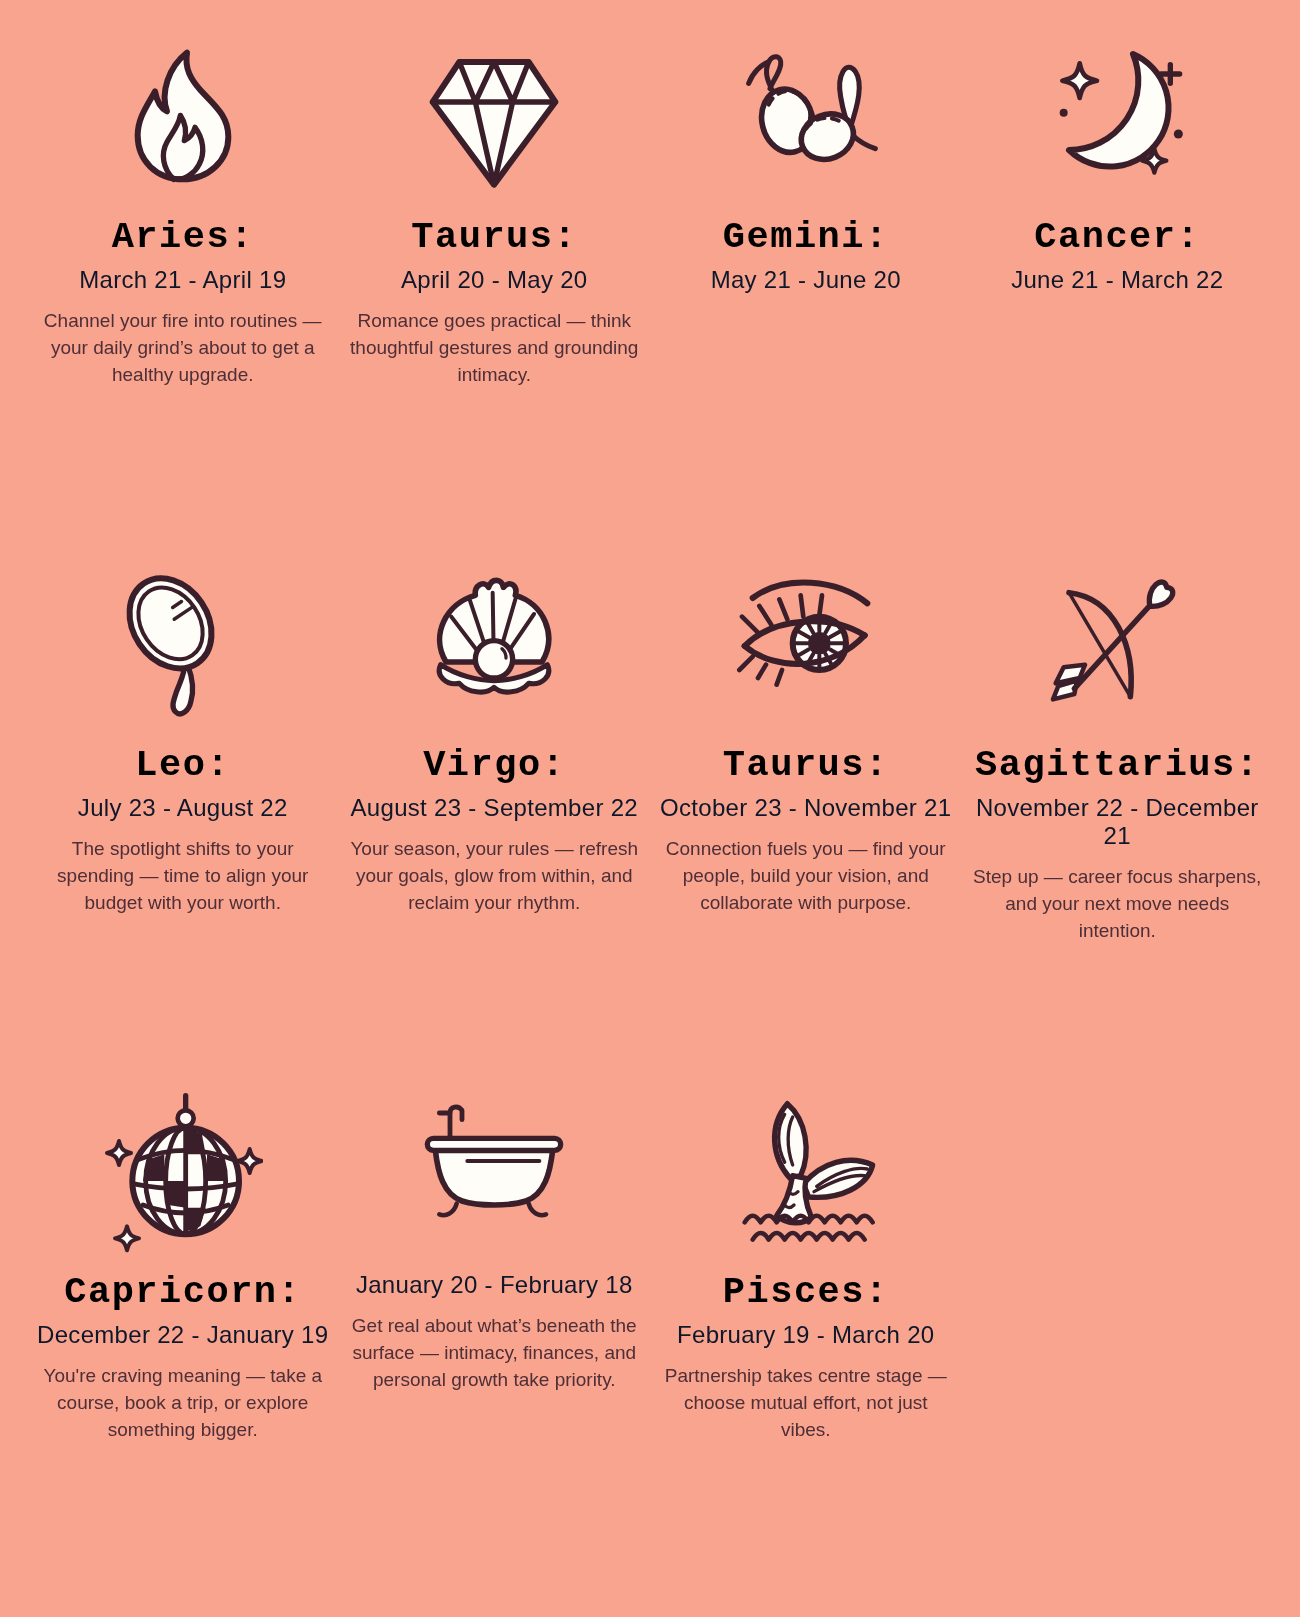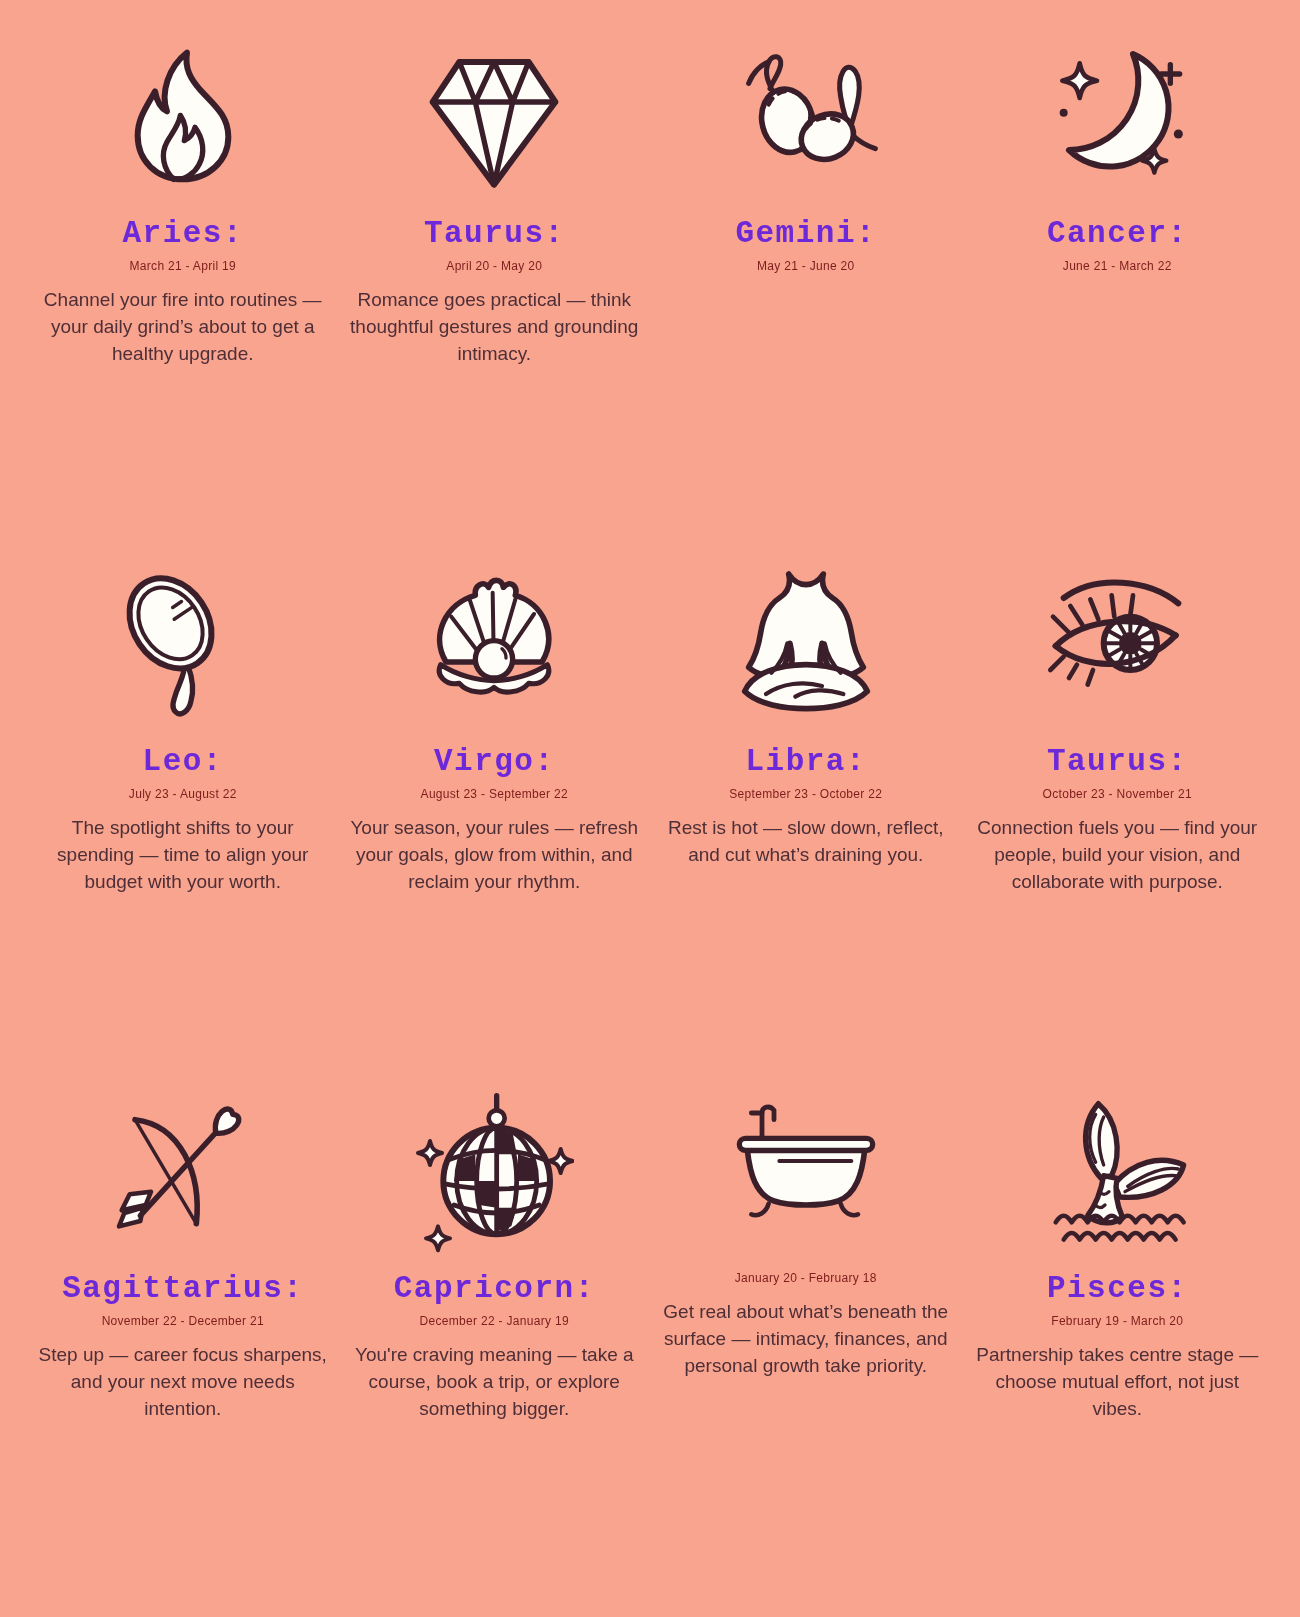--- a/index.html
+++ b/index.html
@@ -16,25 +16,25 @@
     display:grid;
     grid-template-columns:repeat(4,1fr);
     grid-template-rows:repeat(3,1fr);
     column-gap:6px;
   }
   .cell{text-align:center;padding:0 6px;}
   .icon-wrap{height:180px;display:flex;align-items:center;justify-content:center;}
   .icon-wrap svg{width:160px;height:160px;display:block;}
   .sign-name{
     font-family:"Liberation Mono", monospace;
-    font-weight:700;font-size:31px;letter-spacing:1.5px;
-    color:#6d28d9;margin:8px 0 0;
+    font-weight:700;font-size:37px;letter-spacing:1.5px;
+    color:#000000;margin:8px 0 0;
   }
   .sign-dates{
-    font-size:12px;color:#7f1d1d;margin-top:8px;letter-spacing:.3px;
+    font-size:24px;color:#0f172a;margin-top:8px;letter-spacing:.3px;
   }
   .sign-desc{
     font-size:19px;color:#4E2E37;line-height:1.42;
     margin:14px auto 0;max-width:296px;
   }
   .ic{stroke:#3A1F2B;stroke-linecap:round;stroke-linejoin:round;}
 </style>
 </head>
 <body>
 
@@ -120,33 +120,20 @@
         <path d="M20 74 C16 82 24 90 34 88 C40 95 54 97 60 91 C66 97 80 95 86 88 C96 90 104 82 100 74 C88 82 72 86 60 86 C48 86 32 82 20 74 Z" fill="#FFFDF8" stroke-width="3.8"></path>
         <circle cx="60" cy="70" r="14" fill="#FFFDF8" stroke-width="4"></circle>
         <path d="M66 62 A9 9 0 0 1 69 69" stroke-width="2.5"></path>
       </svg>
     </div>
     <h2 class="sign-name">Virgo:</h2>
     <div class="sign-dates">August 23 - September 22</div>
     <p class="sign-desc">Your season, your rules — refresh your goals, glow from within, and reclaim your rhythm.</p>
   </div>
 
-  <div class="cell">
-    <div class="icon-wrap">
-      <svg viewBox="0 0 120 120" class="ic" fill="none">
-        <path d="M47 6 C49 14 46 20 40 24 C32 29 28 38 26 50 C24.5 60 22 68 17 76 C24 82 34 84 40 82 C45 74 47 66 48 58 C50 66 50 74 48 80 L72 80 C70 74 70 66 72 58 C73 66 75 74 80 82 C86 84 96 82 103 76 C98 68 95.5 60 94 50 C92 38 88 29 80 24 C74 20 71 14 73 6 C69 12 65 14 60 14 C55 14 51 12 47 6 Z" fill="#FFFDF8" stroke-width="4.2"></path>
-        <path d="M14 94 C20 80 40 74 60 74 C80 74 100 80 106 94 C96 104 76 107 60 107 C44 107 24 104 14 94 Z" fill="#FFFDF8" stroke-width="4.2"></path>
-        <path d="M30 96 C42 88 58 86 72 90 M52 98 C62 92 76 92 88 96" stroke-width="3.2"></path>
-        <path d="M46 58 C44 68 40 74 34 80 M74 58 C76 68 80 74 86 80" stroke-width="3.2"></path>
-      </svg>
-    </div>
-    <h2 class="sign-name">Libra:</h2>
-    <div class="sign-dates">September 23 - October 22</div>
-    <p class="sign-desc">Rest is hot — slow down, reflect, and cut what’s draining you.</p>
-  </div>
 
   <div class="cell">
     <div class="icon-wrap">
       <svg viewBox="0 0 120 120" class="ic" fill="none">
         <path d="M20 24 C44 6 84 10 106 28" stroke-width="4.5"></path>
         <path d="M24 50 L12 38 M34 44 L25 30 M46 40 L40 25 M58 38 L56 22 M70 37 L72 22" stroke-width="3.5"></path>
         <path d="M20 68 L10 78 M30 74 L24 84 M42 78 L38 89" stroke-width="3.5"></path>
         <circle cx="70" cy="58" r="20" fill="#FFFDF8" stroke-width="4.5"></circle>
         <path d="M79 58 L89 58 M77.8 62.5 L86.5 67.5 M74.5 65.8 L79.5 74.5 M70 67 L70 77 M65.5 65.8 L60.5 74.5 M62.2 62.5 L53.5 67.5 M61 58 L51 58 M62.2 53.5 L53.5 48.5 M65.5 50.2 L60.5 41.5 M70 49 L70 39 M74.5 50.2 L79.5 41.5 M77.8 53.5 L86.5 48.5" stroke-width="3"></path>
         <circle cx="70" cy="58" r="8.5" fill="#3A1F2B" stroke="none"></circle>

